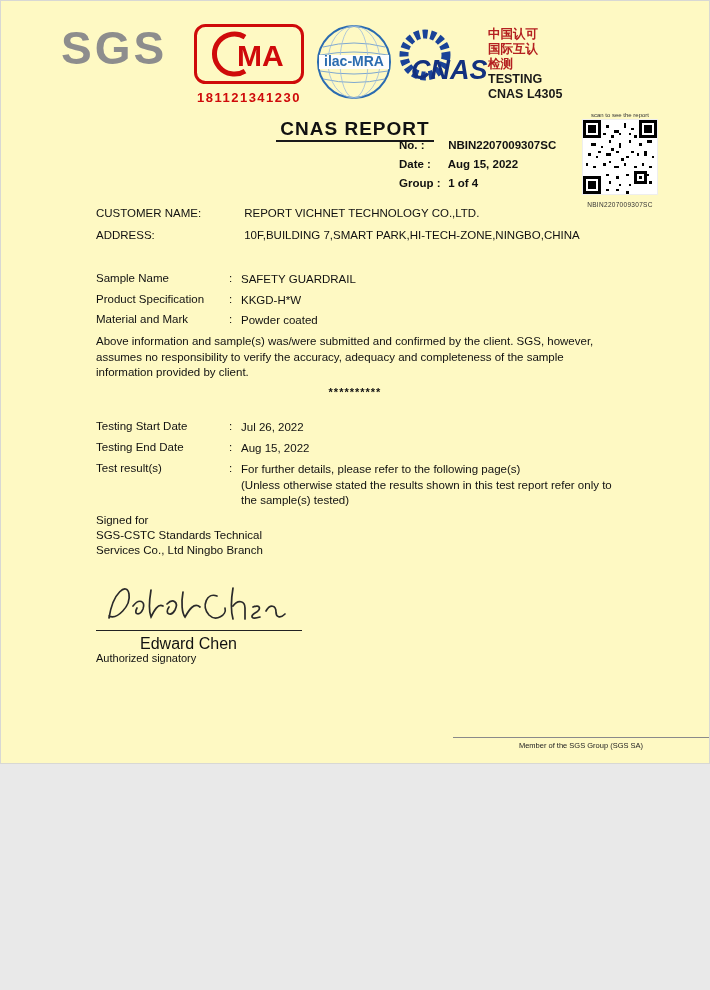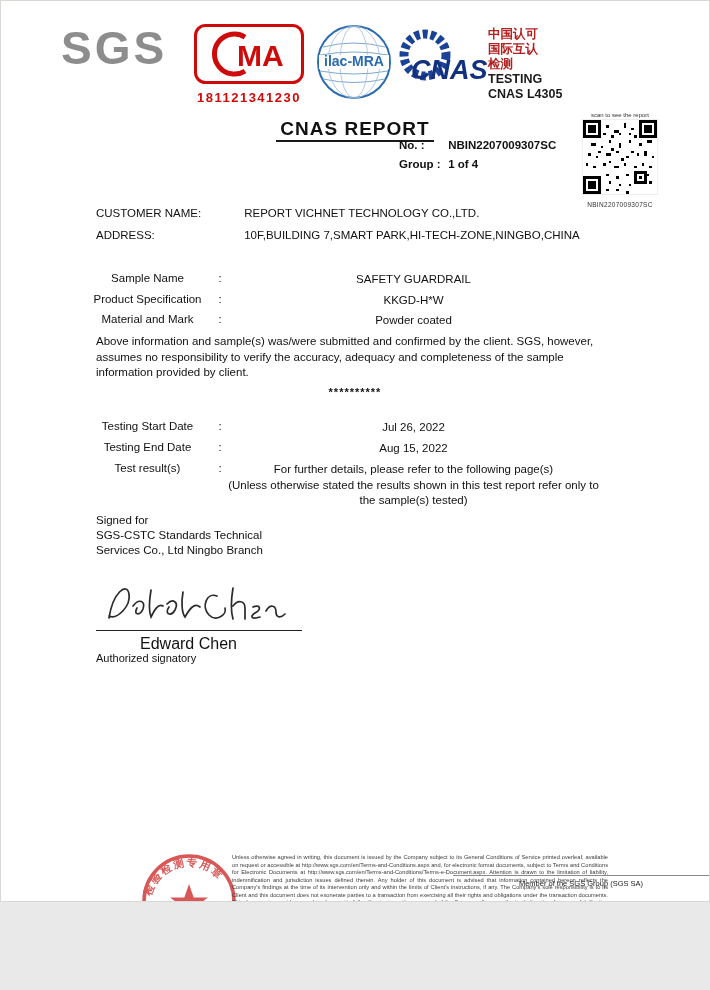--- a/index.html
+++ b/index.html
@@ -1,18 +1,18 @@
 <!DOCTYPE html>
 <html><head>
 <meta charset="utf-8">
 <style>
   html,body{margin:0;padding:0;background:#e9e9e9;}
   .page{
-    position:relative;width:710px;height:902px;margin:0 auto;
-    background:#ffffff;border:1px solid #d8d8d4;box-sizing:border-box;
+    position:relative;width:710px;height:764px;margin:0 auto;
+    background:#fef9c3;border:1px solid #d8d8d4;box-sizing:border-box;
     font-family:"Liberation Sans", sans-serif;color:#111;overflow:hidden;
   }
   .abs{position:absolute;}
   
   .sgs-logo{left:60px;top:20px;font-size:46px;font-weight:bold;color:#8d8d8d;letter-spacing:3px;}
   .cma-wrap{left:192px;top:22px;width:112px;text-align:center;}
   .cma-num{color:#cf0a0a;font-weight:bold;font-size:13px;letter-spacing:1.5px;margin-top:1px;}
   .ilac-wrap{left:314px;top:22px;}
   .cnas-wrap{left:396px;top:26px;}
   .accred{left:487px;top:26px;line-height:15px;font-size:12.5px;font-weight:bold;}
@@ -26,21 +26,21 @@
   .meta .mrow{height:19px;}
   .meta .mlbl{display:inline-block;width:46px;}
   
   .qr-block{left:580px;top:111px;width:78px;text-align:center;}
   .qr-cap{font-size:6px;color:#333;margin-bottom:1px;}
   .qr-code-text{font-size:6.5px;color:#333;margin-top:2px;letter-spacing:0.3px;}
   
   .cust{left:95px;font-size:11.5px;}
   .cust .clbl{display:inline-block;width:145px;}
   
-  .lrow{left:80px;font-size:11.5px;text-align:center;}
+  .lrow{left:95px;font-size:11.5px;}
   .lrow .lbl{display:inline-block;width:133px;vertical-align:top;}
   .lrow .col{display:inline-block;width:12px;vertical-align:top;}
   .lrow .val{display:inline-block;width:375px;vertical-align:top;line-height:1.35;}
   .disclaimer{left:95px;top:333px;width:522px;font-size:11.5px;line-height:1.35;}
   .stars{left:0;top:385px;width:100%;text-align:center;font-size:11px;letter-spacing:1px;font-weight:bold;}
   .signed{left:95px;top:512px;font-size:11.5px;line-height:1.32;}
   .sig-line{left:95px;top:629px;width:206px;height:1px;background:#222;}
   .sig-name{left:95px;top:634px;font-size:16px;padding-left:44px;}
   .sig-role{left:95px;top:651px;font-size:11px;}
   
@@ -96,20 +96,24 @@
   </div>
 
   <div class="abs title-row">
     <span>CNAS REPORT</span>
   </div>
 
   <div class="abs meta">
     <div class="mrow">
       <span class="mlbl">No. :</span>
       <span>NBIN2207009307SC</span>
+    </div>
+    <div class="mrow">
+      <span class="mlbl">Date :</span>
+      <span>Aug 15, 2022</span>
     </div>
     <div class="mrow">
       <span class="mlbl">Group :</span>
       <span>1 of 4</span>
     </div>
   </div>
 
   <div class="abs qr-block">
     <div class="qr-cap">scan to see the report</div>
     <svg width="74" height="74" viewBox="0 0 29 29" shape-rendering="crispEdges" style="background:#fff;border:1px solid #eee">

